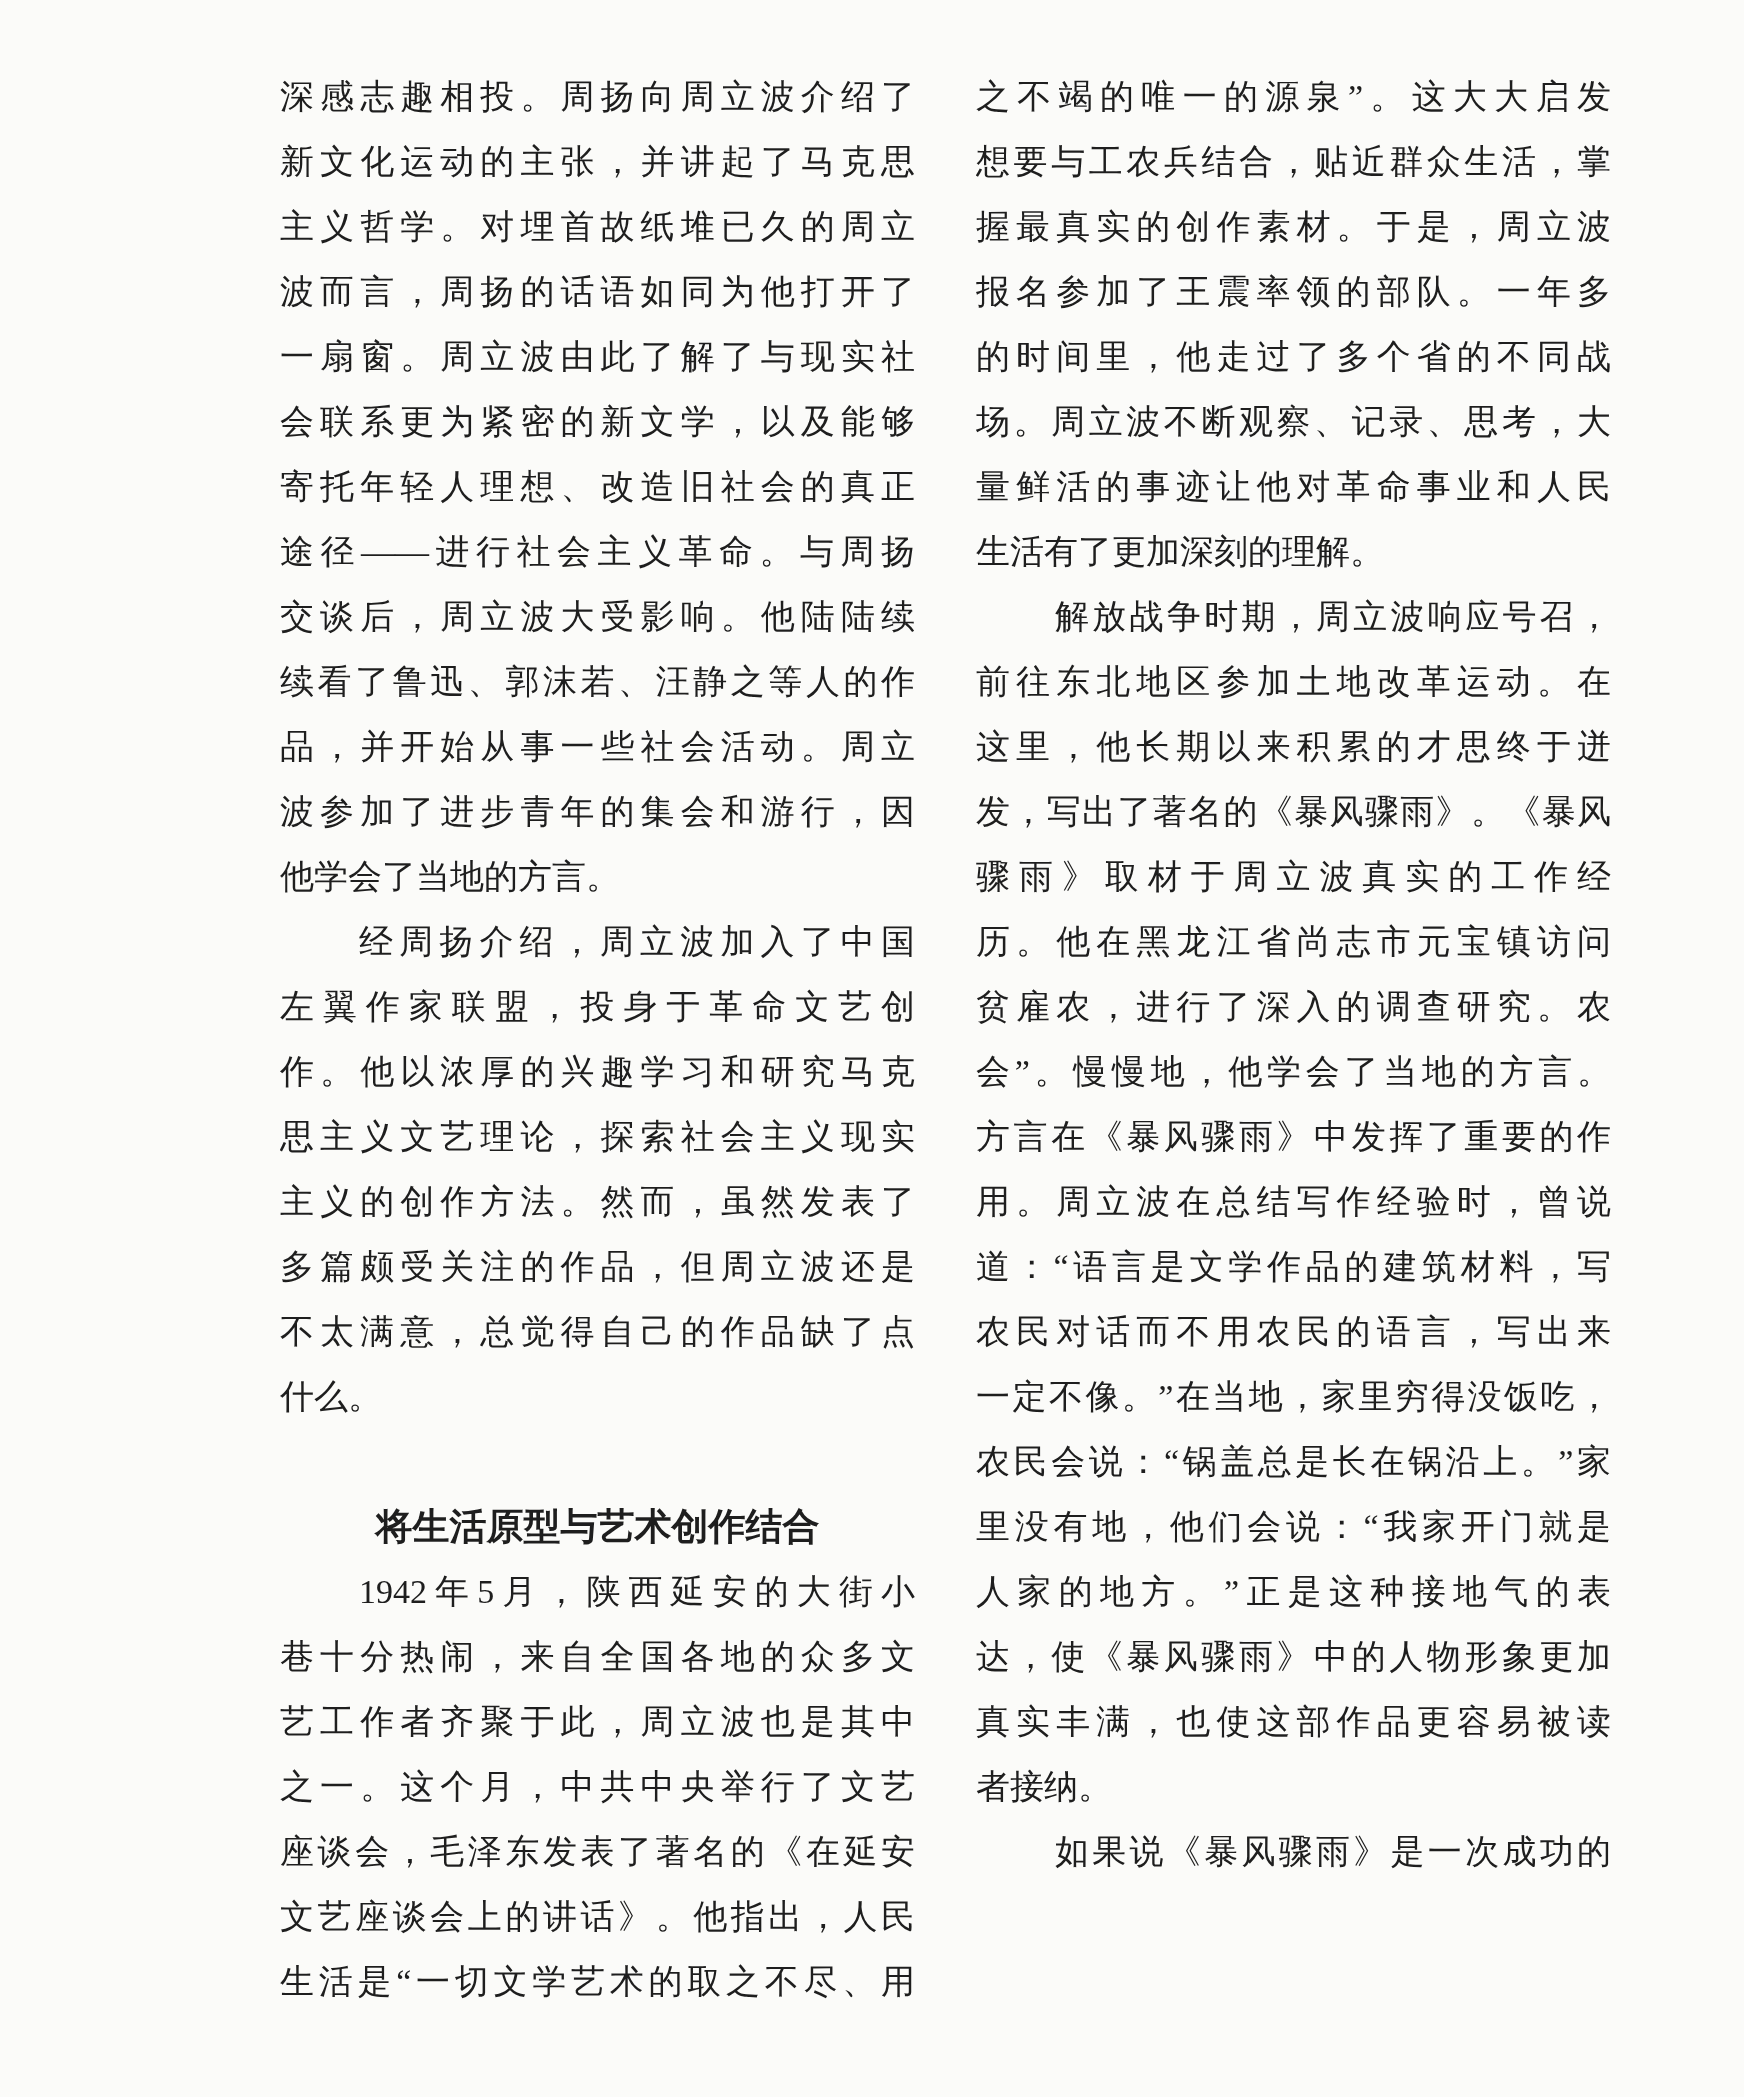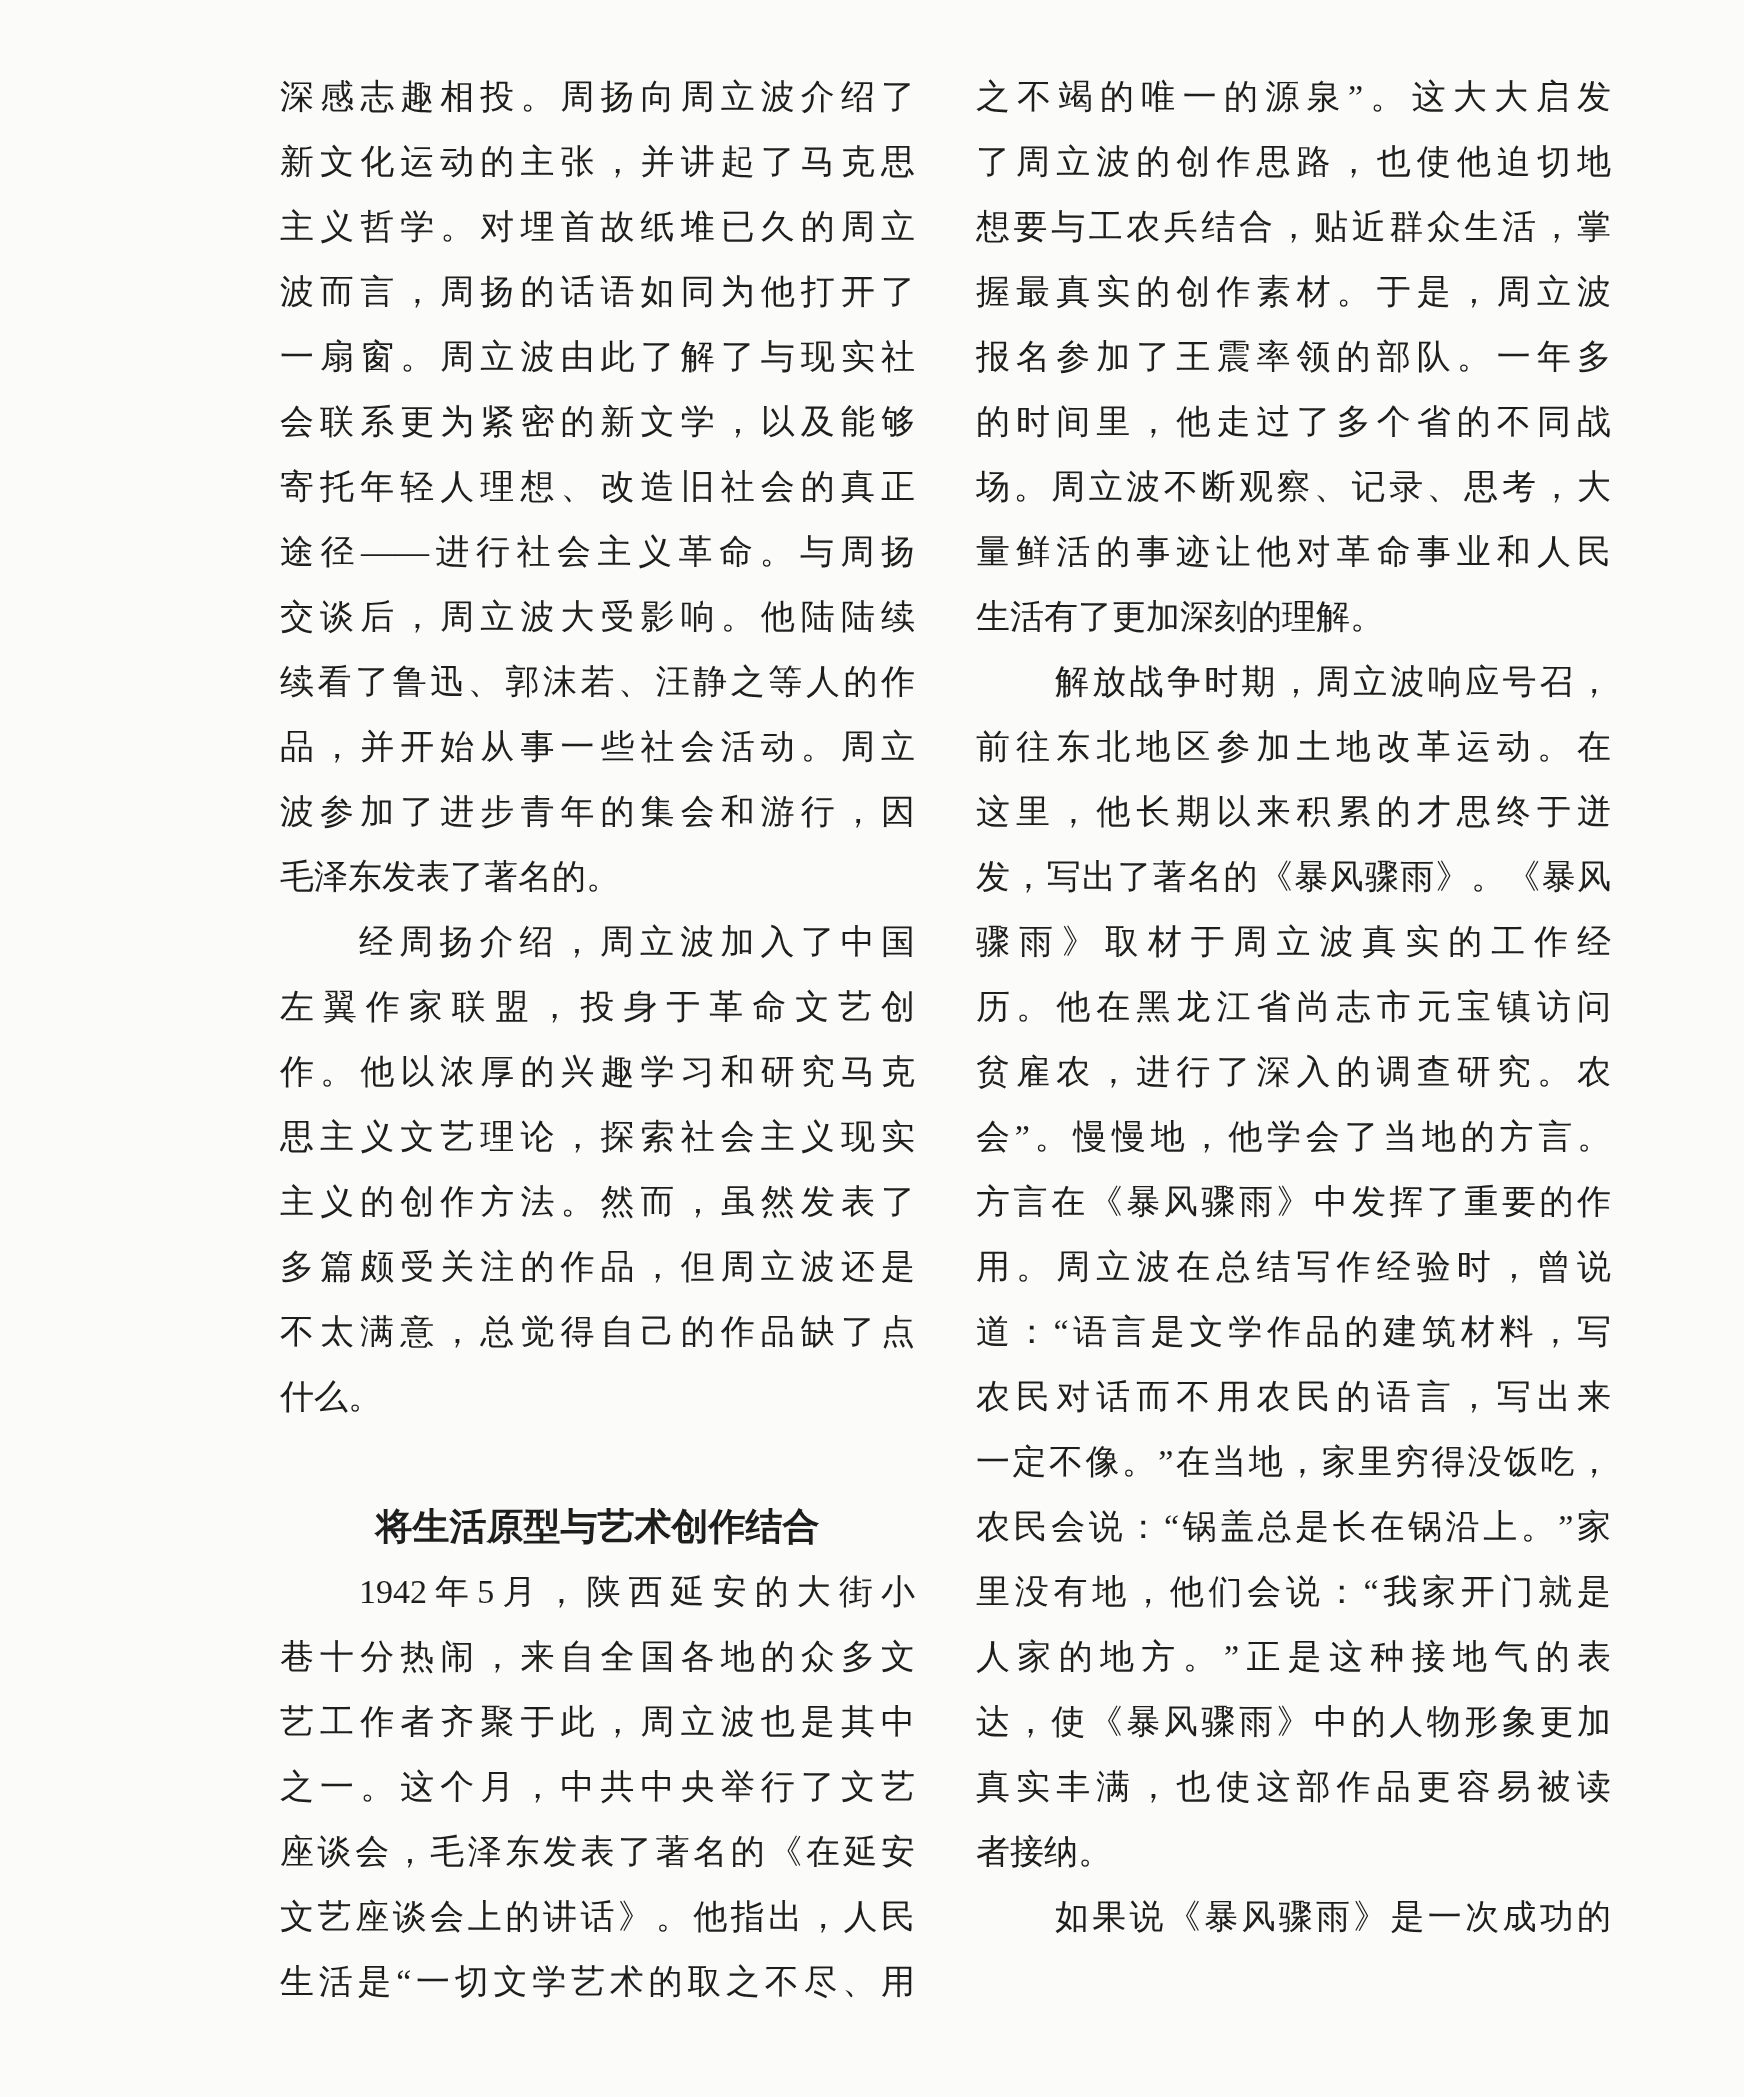--- a/index.html
+++ b/index.html
@@ -63,42 +63,41 @@
       <div class="line">主义哲学。对埋首故纸堆已久的周立</div>
       <div class="line">波而言，周扬的话语如同为他打开了</div>
       <div class="line">一扇窗。周立波由此了解了与现实社</div>
       <div class="line">会联系更为紧密的新文学，以及能够</div>
       <div class="line">寄托年轻人理想、改造旧社会的真正</div>
       <div class="line">途径——进行社会主义革命。与周扬</div>
       <div class="line">交谈后，周立波大受影响。他陆陆续</div>
       <div class="line">续看了鲁迅、郭沫若、汪静之等人的作</div>
       <div class="line">品，并开始从事一些社会活动。周立</div>
       <div class="line">波参加了进步青年的集会和游行，因</div>
-      <div class="line end">毛泽东发表了著名的。</div>
+      <div class="line end">他学会了当地的方言。</div>
       <div class="line indent">经周扬介绍，周立波加入了中国</div>
       <div class="line">左翼作家联盟，投身于革命文艺创</div>
       <div class="line">作。他以浓厚的兴趣学习和研究马克</div>
       <div class="line">思主义文艺理论，探索社会主义现实</div>
       <div class="line">主义的创作方法。然而，虽然发表了</div>
       <div class="line">多篇颇受关注的作品，但周立波还是</div>
       <div class="line">不太满意，总觉得自己的作品缺了点</div>
       <div class="line end">什么。</div>
       <div class="line blank"></div>
       <div class="line heading">将生活原型与艺术创作结合</div>
       <div class="line indent">1942年5月，陕西延安的大街小</div>
       <div class="line">巷十分热闹，来自全国各地的众多文</div>
       <div class="line">艺工作者齐聚于此，周立波也是其中</div>
       <div class="line">之一。这个月，中共中央举行了文艺</div>
       <div class="line">座谈会，毛泽东发表了著名的《在延安</div>
       <div class="line">文艺座谈会上的讲话》。他指出，人民</div>
       <div class="line">生活是“一切文学艺术的取之不尽、用</div>
     </div>
   <div class="col col-right">
       <div class="line">之不竭的唯一的源泉”。这大大启发</div>
-      <div class="line">了周立波的创作思路，也使他迫切地</div>
       <div class="line">想要与工农兵结合，贴近群众生活，掌</div>
       <div class="line">握最真实的创作素材。于是，周立波</div>
       <div class="line">报名参加了王震率领的部队。一年多</div>
       <div class="line">的时间里，他走过了多个省的不同战</div>
       <div class="line">场。周立波不断观察、记录、思考，大</div>
       <div class="line">量鲜活的事迹让他对革命事业和人民</div>
       <div class="line end">生活有了更加深刻的理解。</div>
       <div class="line indent">解放战争时期，周立波响应号召，</div>
       <div class="line">前往东北地区参加土地改革运动。在</div>
       <div class="line">这里，他长期以来积累的才思终于迸</div>

